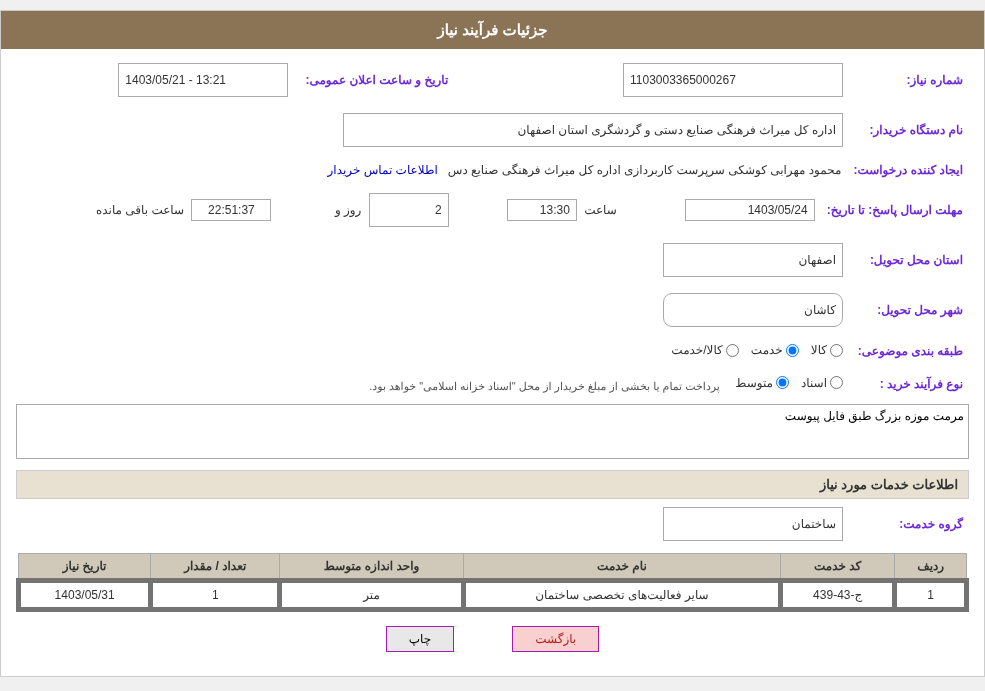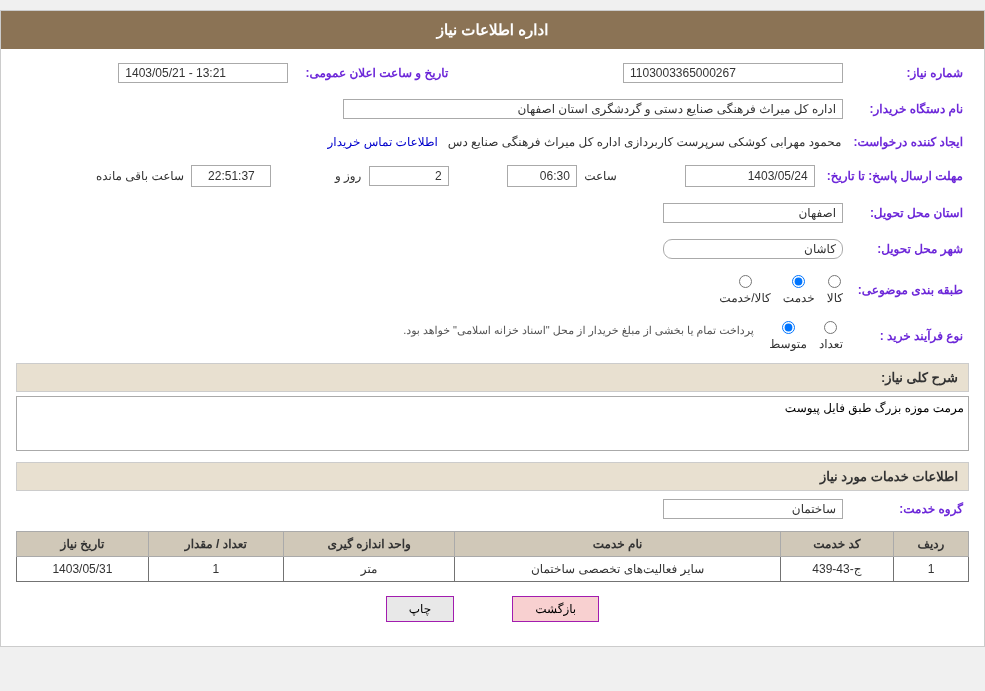--- a/index.html
+++ b/index.html
@@ -42,21 +42,21 @@
       white-space: nowrap;
       text-align: right;
       width: auto;
     }
     .value-cell {
       text-align: right;
     }
     .input-field {
       border: 1px solid #aaa;
       background: #fff;
-      padding: 2px 6px;
+      padding: 9px 6px;
       display: inline-block;
       min-width: 160px;
       text-align: right;
     }
     .input-medium {
       min-width: 220px;
     }
     .input-small {
       min-width: 80px;
     }
@@ -83,21 +83,20 @@
     }
     .radio-group {
       display: inline-flex;
       gap: 12px;
       align-items: center;
     }
     .radio-item {
       display: flex;
       align-items: center;
       gap: 3px;
-      flex-direction: column;
     }
     .note-text {
       color: #555;
       font-size: 11px;
     }
     .textarea-field {
       width: 100%;
       height: 55px;
       border: 1px solid #aaa;
       background: #fff;
@@ -113,21 +112,21 @@
       margin-top: 6px;
     }
     .services-table th {
       background: #d0c8b8;
       border: 1px solid #aaa;
       padding: 5px 8px;
       text-align: center;
       font-weight: bold;
     }
     .services-table td {
-      border: 1px solid #737373;
+      border: 5px solid #737373;
       padding: 5px 8px;
       text-align: center;
     }
     .btn-row {
       display: flex;
       justify-content: center;
       gap: 10px;
       margin: 14px 0;
     }
     .btn {
@@ -136,33 +135,33 @@
       cursor: pointer;
       font-family: Tahoma, Arial, sans-serif;
       font-size: 12px;
       background: #f0f0f0;
     }
     .btn-print {
       background: #e8e8e8;
     }
     .btn-back {
       background: #f8d0d0;
-      color: #000000;
+      color: #b91c1c;
       margin-left: 48px;
     }
     .inline-label {
       margin-left: 4px;
       margin-right: 4px;
     }
   </style>
 </head>
 <body>
 
 <div class="page-wrapper">
-  <div class="page-header">اداره اطلاعات نیاز</div>
+  <div class="page-header">جزئیات فرآیند نیاز</div>
 
   <div class="content">
 
     <table class="info-table">
       <tbody>
           <tr>
         <td class="label-cell" style="width:120px;">شماره نیاز:</td>
         <td class="value-cell">
           <div class="input-field input-medium" style="text-align:left;direction:ltr;">1103003365000267</div>
         </td>
@@ -201,21 +200,21 @@
 
     <table class="info-table">
       <tbody>
           <tr>
         <td class="label-cell" style="width:120px;">مهلت ارسال پاسخ: تا تاریخ:</td>
         <td class="value-cell">
           <div class="date-field">1403/05/24</div>
         </td>
         <td>
           <span class="inline-label">ساعت</span>
-          <div class="date-field" style="min-width:70px;display:inline-block;">06:30</div>
+          <div class="date-field" style="min-width:70px;display:inline-block;">13:30</div>
         </td>
         <td>
           <div class="input-field input-small">2</div>
           <span class="inline-label">روز و</span>
         </td>
         <td>
           <div class="date-field" style="min-width:80px;display:inline-block;direction:ltr;text-align:center;">22:51:37</div>
           <span class="inline-label">ساعت باقی مانده</span>
         </td>
       </tr>
@@ -269,34 +268,33 @@
       </table>
 
     <table class="info-table">
       <tbody>
           <tr>
         <td class="label-cell" style="width:120px;">نوع فرآیند خرید :</td>
         <td class="value-cell">
           <span class="radio-group" style="margin-left:12px;">
             <span class="radio-item">
               <input type="radio" name="process" style="">
-              <span>تعداد</span>
+              <span>اسناد</span>
             </span>
             <span class="radio-item">
               <input type="radio" name="process" checked="" style="">
               <span>متوسط</span>
             </span>
           </span>
           <span class="note-text">پرداخت تمام یا بخشی از مبلغ خریدار از محل "اسناد خزانه اسلامی" خواهد بود.</span>
         </td>
       </tr>
     </tbody>
       </table>
 
-    <div class="section-header">شرح کلی نیاز:</div>
     <div style="position:relative;">
       <textarea class="textarea-field" readonly="" style="text-align: right;">مرمت موزه بزرگ طبق فایل پیوست</textarea>
     </div>
 
     <div class="section-header">اطلاعات خدمات مورد نیاز</div>
 
     <table class="info-table">
       <tbody>
           <tr>
         <td class="label-cell" style="width:120px;">گروه خدمت:</td>
@@ -306,21 +304,21 @@
       </tr>
     </tbody>
       </table>
 
     <table class="services-table">
       <thead>
         <tr>
           <th>ردیف</th>
           <th>کد خدمت</th>
           <th>نام خدمت</th>
-          <th>واحد اندازه گیری</th>
+          <th>واحد اندازه متوسط</th>
           <th>تعداد / مقدار</th>
           <th>تاریخ نیاز</th>
         </tr>
       </thead>
       <tbody>
         <tr>
           <td>1</td>
           <td>ج-43-439</td>
           <td>سایر فعالیت‌های تخصصی ساختمان</td>
           <td>متر</td>

